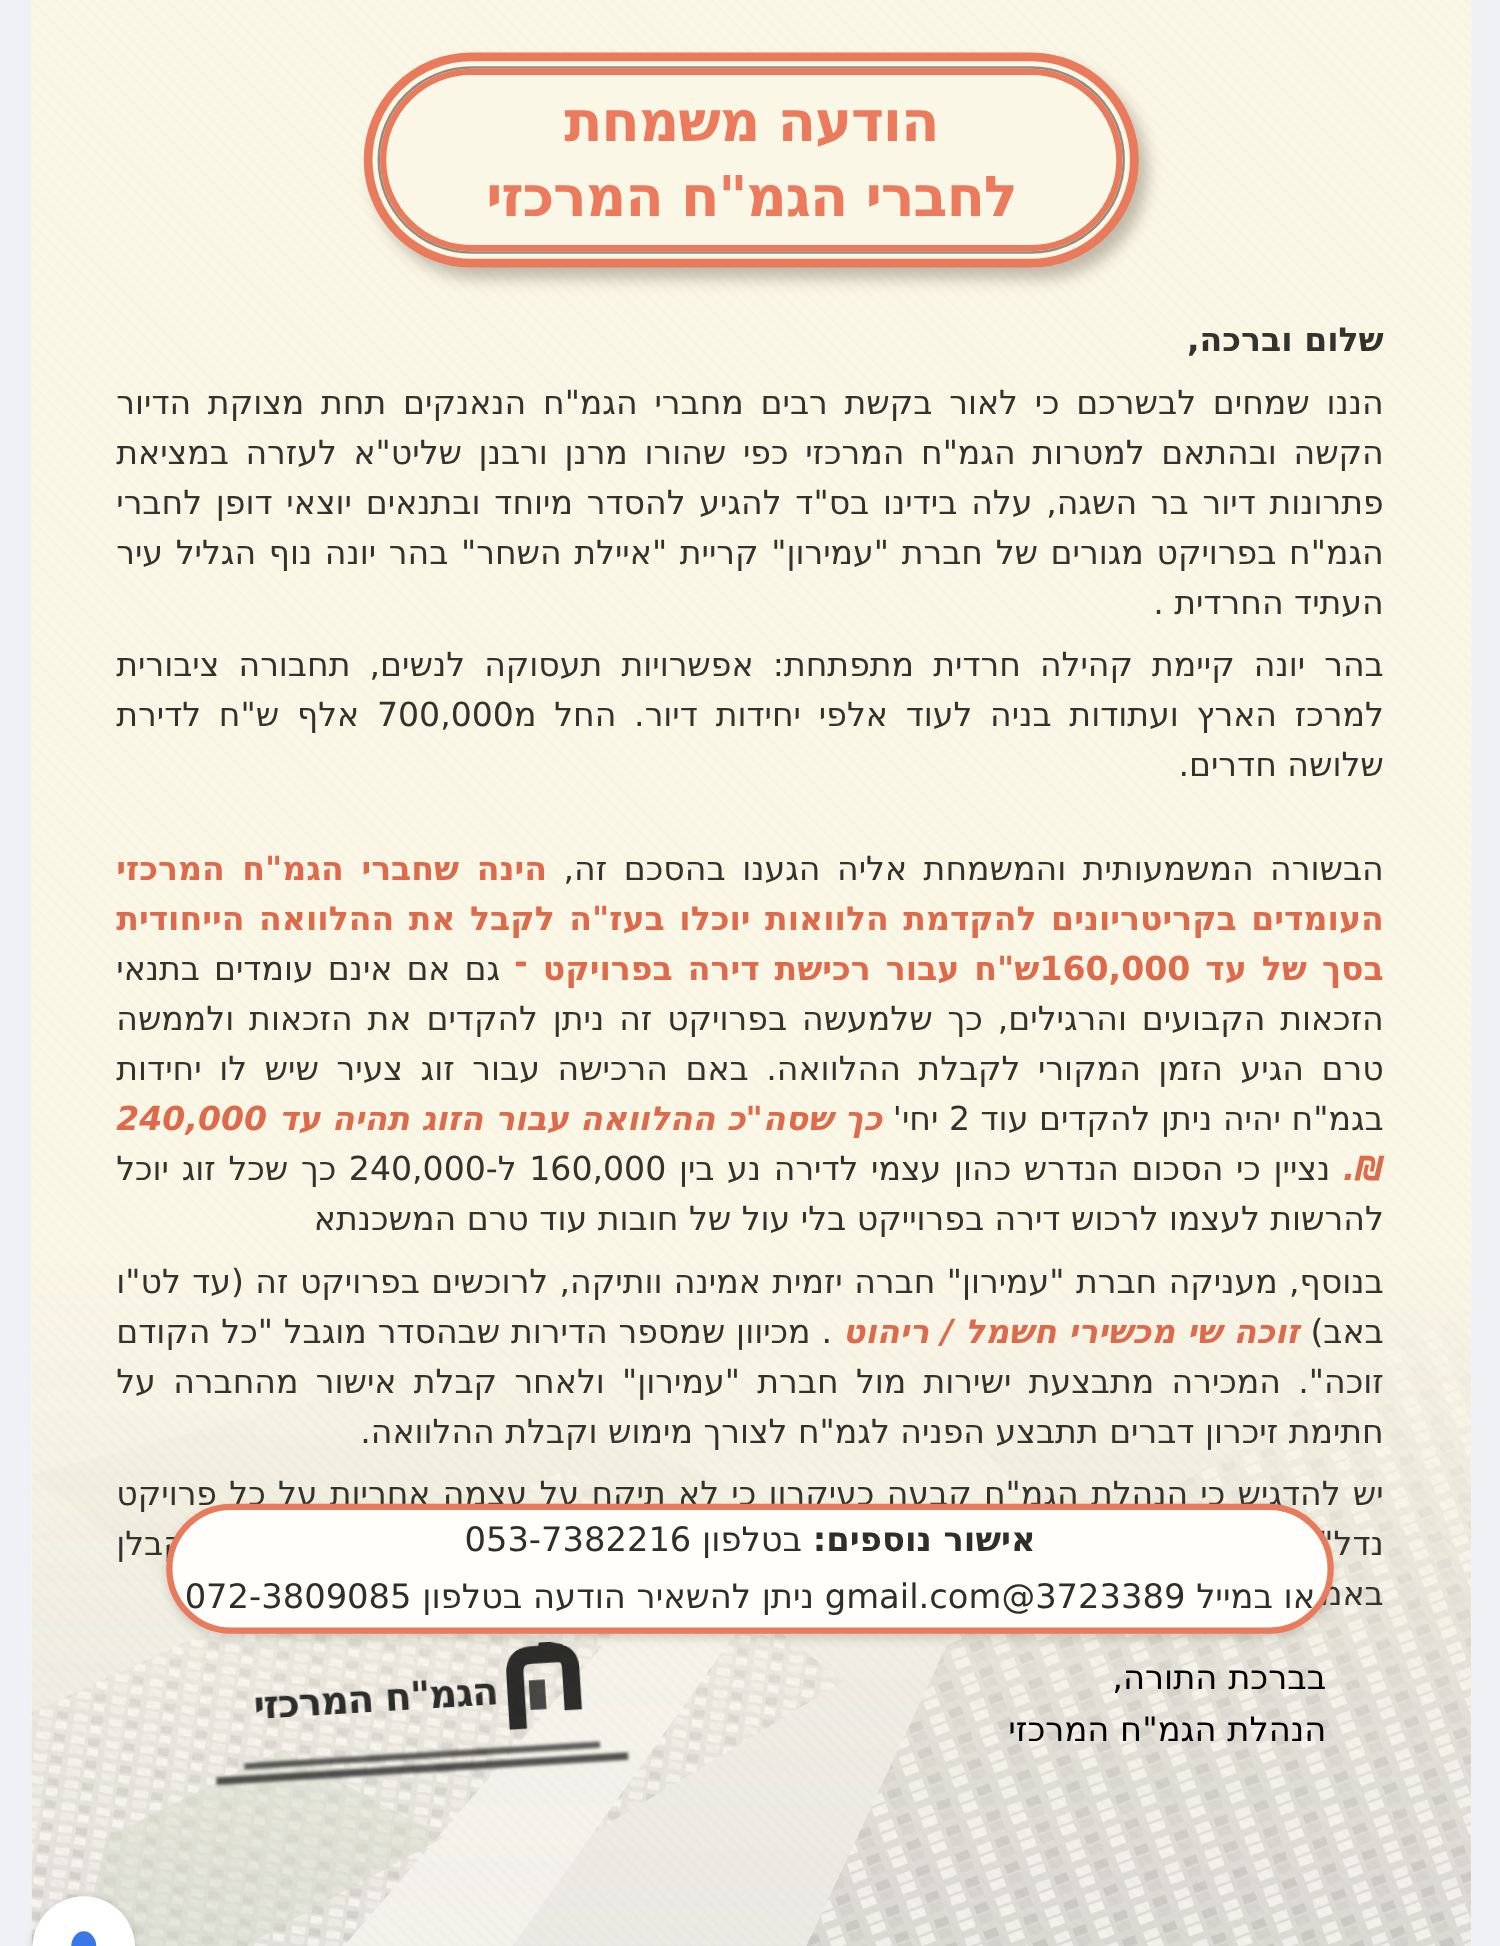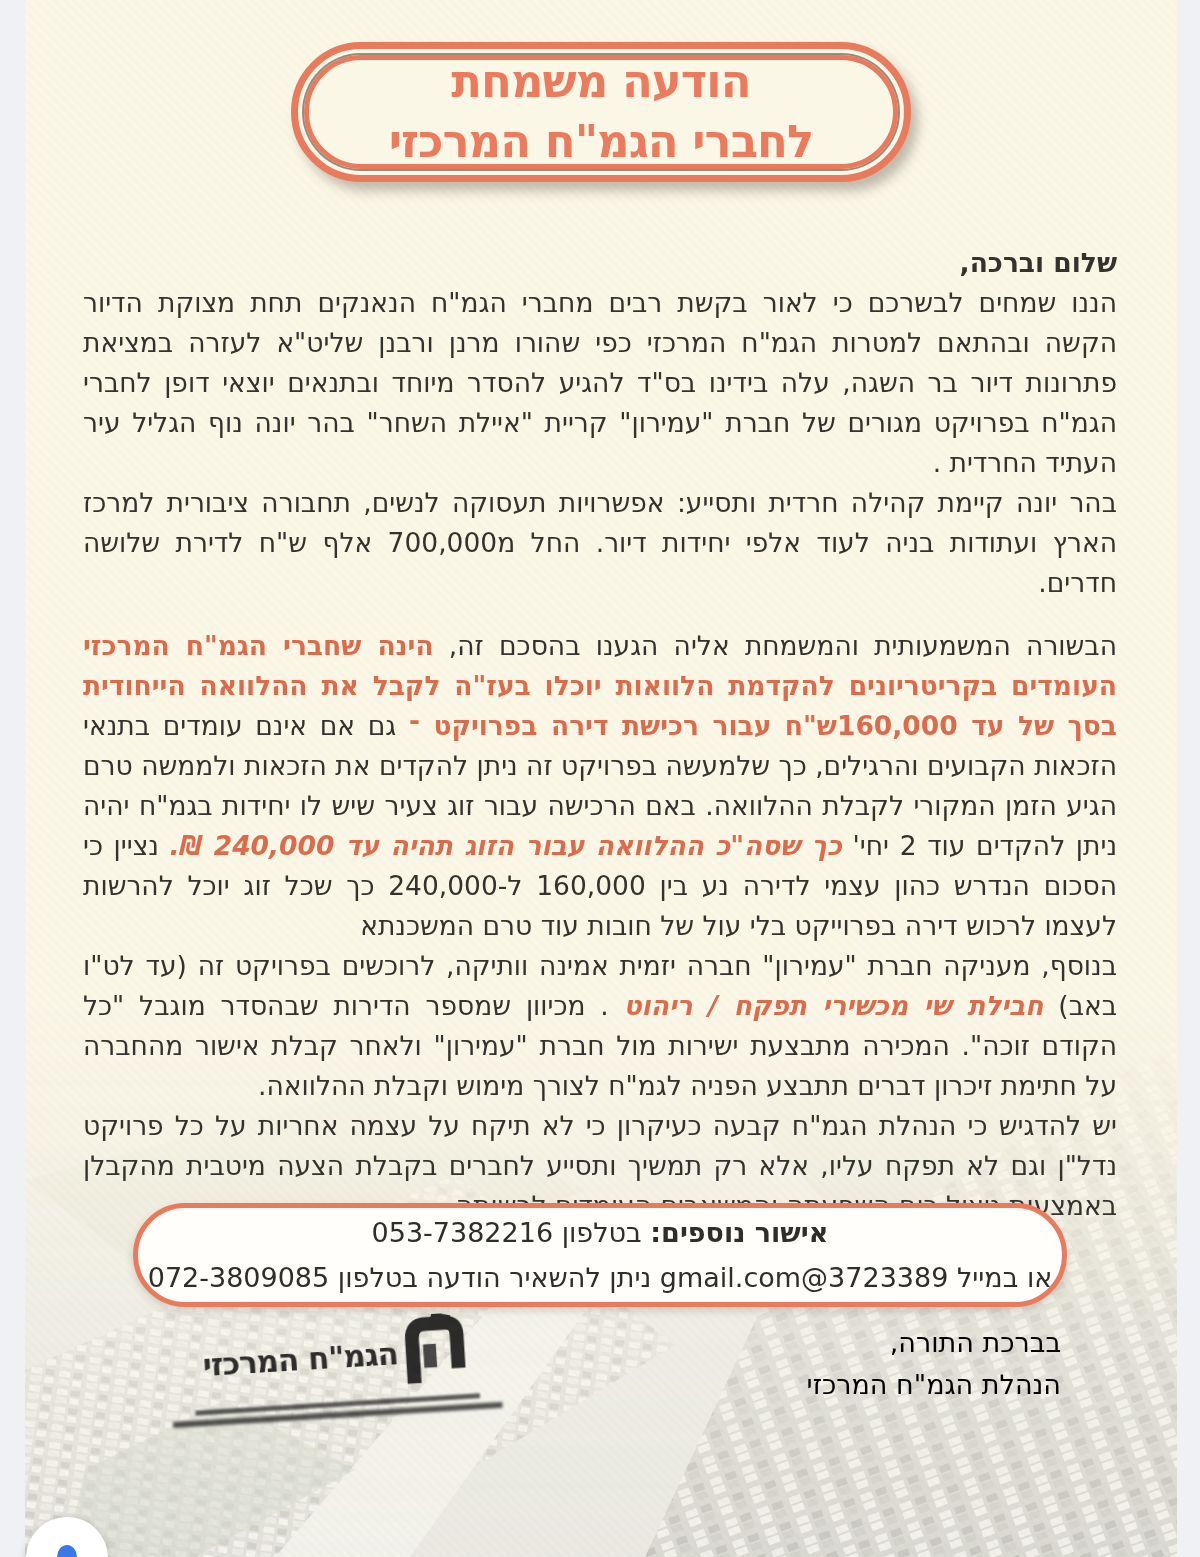--- a/index.html
+++ b/index.html
@@ -21,21 +21,21 @@
   .photo{
     position:absolute;left:0;top:1000px;width:1152px;height:557px;
     opacity:.95;
     -webkit-mask-image:linear-gradient(180deg,rgba(0,0,0,0) 0%,rgba(0,0,0,.3) 28%,rgba(0,0,0,.75) 65%,rgba(0,0,0,.98) 100%);
             mask-image:linear-gradient(180deg,rgba(0,0,0,0) 0%,rgba(0,0,0,.3) 28%,rgba(0,0,0,.75) 65%,rgba(0,0,0,.98) 100%);
   }
   .photo svg{display:block;width:100%;height:100%;}
 
   
   .title-box{
-    position:absolute;left:266px;top:42px;width:620px;height:140px;
+    position:absolute;left:266px;top:42px;width:620px;height:172px;
     border:7px solid #ea7a5c;border-radius:90px;
     background:#fbf7e7;
     box-shadow:7px 9px 12px rgba(70,58,48,.32);
     box-sizing:border-box;padding:6px;
   }
   .title-inner{
     width:100%;height:100%;box-sizing:border-box;
     border:5px solid #ea7a5c;border-radius:76px;
     box-shadow:0 0 0 2px rgba(82,67,55,.6);
     display:flex;flex-direction:column;align-items:center;justify-content:center;
@@ -44,21 +44,21 @@
     color:#ec7b5e;font-weight:700;font-size:45px;line-height:60px;
     letter-spacing:-1px;text-align:center;
   }
 
   
   .content{
     position:absolute;top:243px;right:60px;left:58px;
     color:#33322c;font-size:26.5px;line-height:40px;
     text-align:justify;
   }
-  .content p{margin:0;}
+  .content p{margin:10px;}
   .greeting{font-weight:700;}
   .gap{height:23px;}
   .hl{color:#dd6a4b;font-weight:700;}
   .hl-i{color:#dd6a4b;font-weight:700;font-style:italic;}
 
   
   .contact-box{
     position:absolute;left:108px;top:1203px;width:934px;height:104px;
     box-sizing:border-box;
     background:#fffefb;
@@ -138,24 +138,24 @@
   <div class="title-box">
     <div class="title-inner">
       <div class="title-line">הודעה משמחת</div>
       <div class="title-line">לחברי הגמ"ח המרכזי</div>
     </div>
   </div>
 
   <div class="content">
     <p class="greeting">שלום וברכה,</p>
     <p class="para">הננו שמחים לבשרכם כי לאור בקשת רבים מחברי הגמ"ח הנאנקים תחת מצוקת הדיור הקשה ובהתאם למטרות הגמ"ח המרכזי כפי שהורו מרנן ורבנן שליט"א לעזרה במציאת פתרונות דיור בר השגה, עלה בידינו בס"ד להגיע להסדר מיוחד ובתנאים יוצאי דופן לחברי הגמ"ח בפרויקט מגורים של חברת "עמירון" קריית "איילת השחר" בהר יונה נוף הגליל עיר העתיד החרדית .</p>
-    <p class="para">בהר יונה קיימת קהילה חרדית ותסייע: אפשרויות תעסוקה לנשים, תחבורה ציבורית למרכז הארץ ועתודות בניה לעוד אלפי יחידות דיור. החל מ700,000 אלף ש"ח לדירת שלושה חדרים.</p>
+    <p class="para">בהר יונה קיימת קהילה חרדית מתפתחת: אפשרויות תעסוקה לנשים, תחבורה ציבורית למרכז הארץ ועתודות בניה לעוד אלפי יחידות דיור. החל מ700,000 אלף ש"ח לדירת שלושה חדרים.</p>
     <div class="gap"></div>
     <p class="para"><span>הבשורה המשמעותית והמשמחת אליה הגענו בהסכם זה, </span><span class="hl">הינה שחברי הגמ"ח המרכזי העומדים בקריטריונים להקדמת הלוואות יוכלו בעז"ה לקבל את ההלוואה הייחודית בסך של עד 160,000ש"ח  עבור רכישת דירה בפרויקט ־</span><span> גם אם אינם עומדים בתנאי הזכאות הקבועים והרגילים, כך שלמעשה בפרויקט זה ניתן להקדים את הזכאות ולממשה טרם הגיע הזמן המקורי לקבלת ההלוואה. באם הרכישה עבור זוג צעיר שיש לו יחידות בגמ"ח יהיה ניתן להקדים עוד 2 יחי' </span><span class="hl-i">כך שסה"כ ההלוואה עבור הזוג תהיה עד 240,000 ₪.</span><span> נציין כי הסכום הנדרש  כהון עצמי לדירה נע בין 160,000 ל-240,000 כך שכל זוג יוכל להרשות לעצמו לרכוש דירה בפרוייקט בלי עול של חובות עוד טרם המשכנתא</span></p>
-    <p class="para"><span>בנוסף, מעניקה חברת "עמירון" חברה יזמית אמינה וותיקה, לרוכשים בפרויקט זה (עד לט"ו באב) </span><span class="hl-i">חבילת שי מכשירי תפקח / ריהוט</span><span> . מכיוון שמספר הדירות שבהסדר מוגבל "כל הקודם זוכה". המכירה מתבצעת ישירות מול חברת "עמירון" ולאחר קבלת אישור מהחברה על חתימת זיכרון דברים תתבצע הפניה לגמ"ח לצורך מימוש וקבלת ההלוואה.</span></p>
+    <p class="para"><span>בנוסף, מעניקה חברת "עמירון" חברה יזמית אמינה וותיקה, לרוכשים בפרויקט זה (עד לט"ו באב) </span><span class="hl-i">זוכה שי מכשירי חשמל / ריהוט</span><span> . מכיוון שמספר הדירות שבהסדר מוגבל "כל הקודם זוכה". המכירה מתבצעת ישירות מול חברת "עמירון" ולאחר קבלת אישור מהחברה על חתימת זיכרון דברים תתבצע הפניה לגמ"ח לצורך מימוש וקבלת ההלוואה.</span></p>
     <p class="para">יש להדגיש כי הנהלת הגמ"ח קבעה כעיקרון כי לא תיקח על עצמה אחריות על כל פרויקט נדל"ן וגם לא תפקח עליו, אלא רק תמשיך ותסייע לחברים בקבלת הצעה מיטבית מהקבלן באמצעות ניצול כוח השפעתה והמשאבים העומדים לרשותה.</p>
   </div>
 
   <div class="contact-box">
     <div class="contact-line"><span class="contact-bold">אישור נוספים:</span><span> בטלפון 053-7382216</span></div>
     <div class="contact-line">או במייל 3723389@gmail.com  ניתן להשאיר הודעה בטלפון  072-3809085</div>
   </div>
 
   <div class="signature">
     <div>בברכת התורה,</div>

